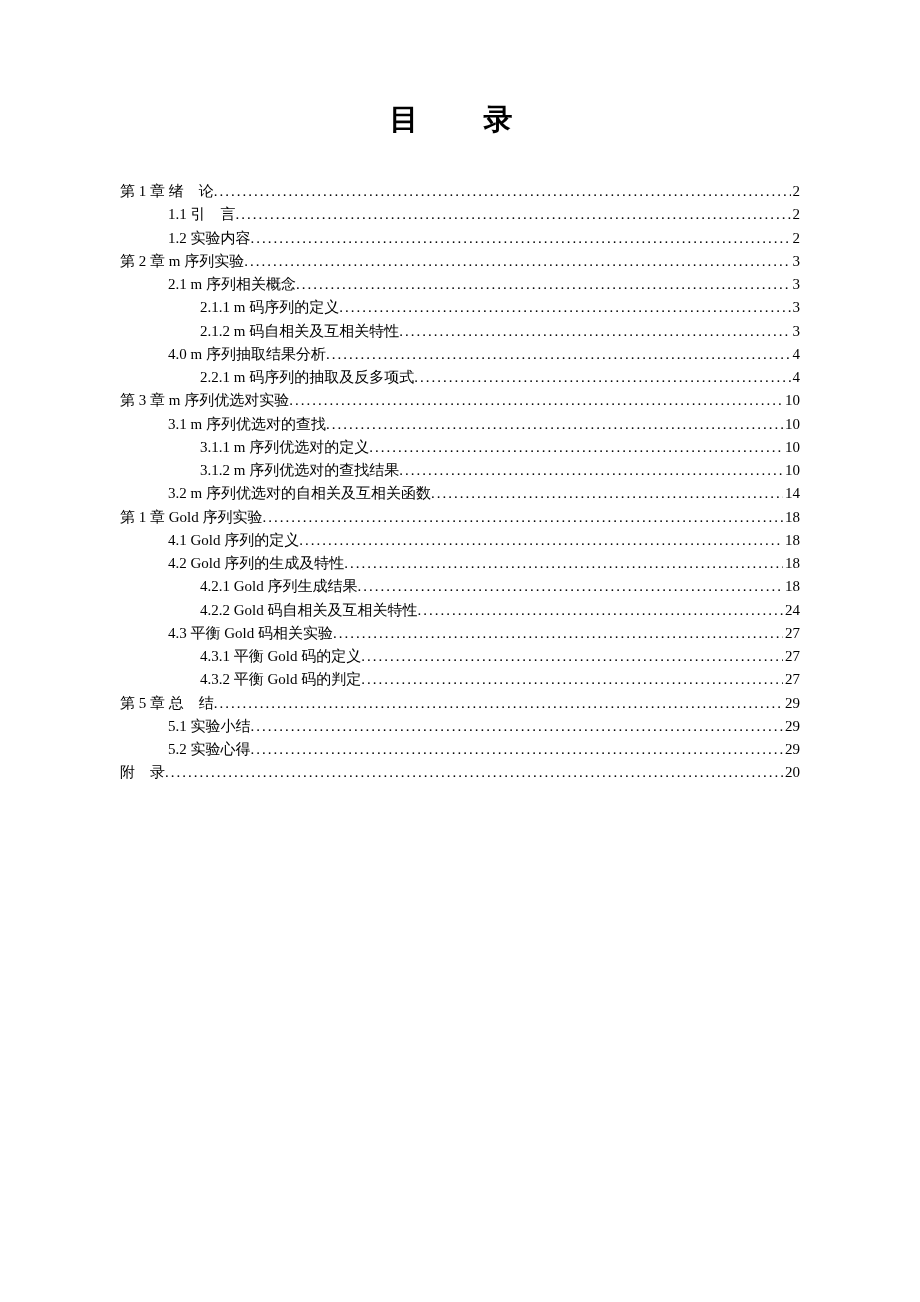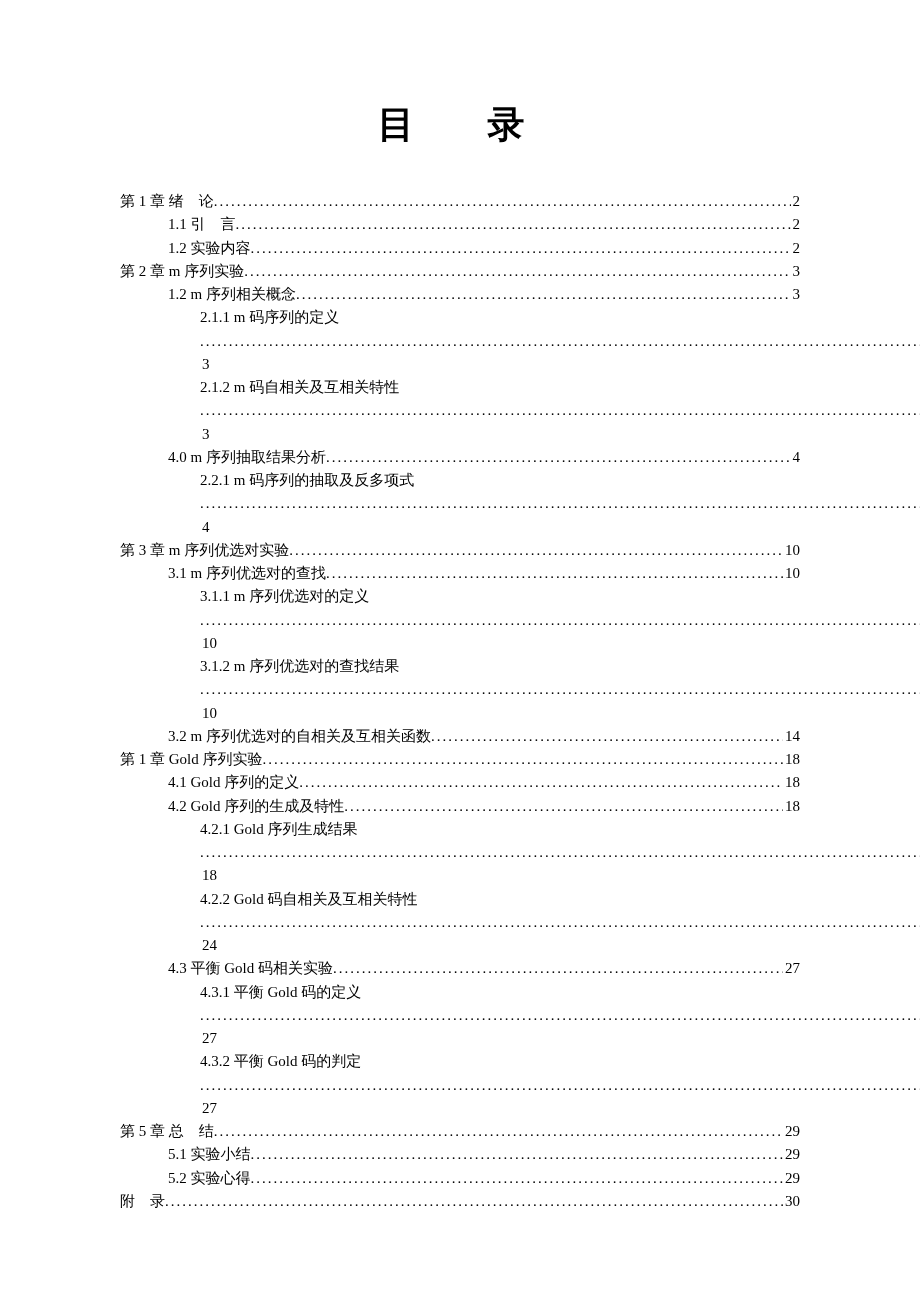--- a/index.html
+++ b/index.html
@@ -10,21 +10,21 @@
     body {
       width: 920px;
       height: 1302px;
       background: #ffffff;
       font-family: "SimSun", "宋体", serif;
       color: #000000;
       padding: 100px 120px 0 120px;
     }
     .title {
       text-align: center;
-      font-size: 37px;
+      font-size: 29px;
       font-weight: bold;
       letter-spacing: 18px;
       margin-bottom: 40px;
     }
     .toc {
       font-size: 15px;
       line-height: 1.55;
     }
     .toc-row {
       display: flex;
@@ -41,21 +41,21 @@
     }
     .toc-leader::after {
       content: ".....................................................................................................................................................";
     }
     .toc-page {
       flex-shrink: 0;
       padding-left: 2px;
     }
     .indent-0 { padding-left: 0; }
     .indent-1 { padding-left: 48px; text-align: center; }
-    .indent-2 { padding-left: 80px; flex-direction: column; }
+    .indent-2 { padding-left: 80px; }
   </style>
 </head>
 <body>
 
 <h1 class="title">目　录</h1>
 
 <div class="toc" id="toc-container">
     <div class="toc-row indent-0">
       <span class="toc-label">第 1 章 绪　论 </span>
       <span class="toc-leader"></span>
@@ -70,21 +70,21 @@
       <span class="toc-label">1.2 实验内容 </span>
       <span class="toc-leader"></span>
       <span class="toc-page">2</span>
     </div>
     <div class="toc-row indent-0">
       <span class="toc-label">第 2 章 m 序列实验 </span>
       <span class="toc-leader"></span>
       <span class="toc-page">3</span>
     </div>
     <div class="toc-row indent-1">
-      <span class="toc-label">1.2 m 序列相关概念 </span>
+      <span class="toc-label">2.1 m 序列相关概念 </span>
       <span class="toc-leader"></span>
       <span class="toc-page">3</span>
     </div>
     <div class="toc-row indent-2">
       <span class="toc-label">2.1.1 m 码序列的定义 </span>
       <span class="toc-leader"></span>
       <span class="toc-page">3</span>
     </div>
     <div class="toc-row indent-2">
       <span class="toc-label">2.1.2 m 码自相关及互相关特性 </span>
@@ -177,15 +177,15 @@
       <span class="toc-page">29</span>
     </div>
     <div class="toc-row indent-1">
       <span class="toc-label">5.2 实验心得 </span>
       <span class="toc-leader"></span>
       <span class="toc-page">29</span>
     </div>
     <div class="toc-row indent-0">
       <span class="toc-label">附　录 </span>
       <span class="toc-leader"></span>
-      <span class="toc-page">30</span>
+      <span class="toc-page">20</span>
     </div>
   </div>
 
 </body></html>

